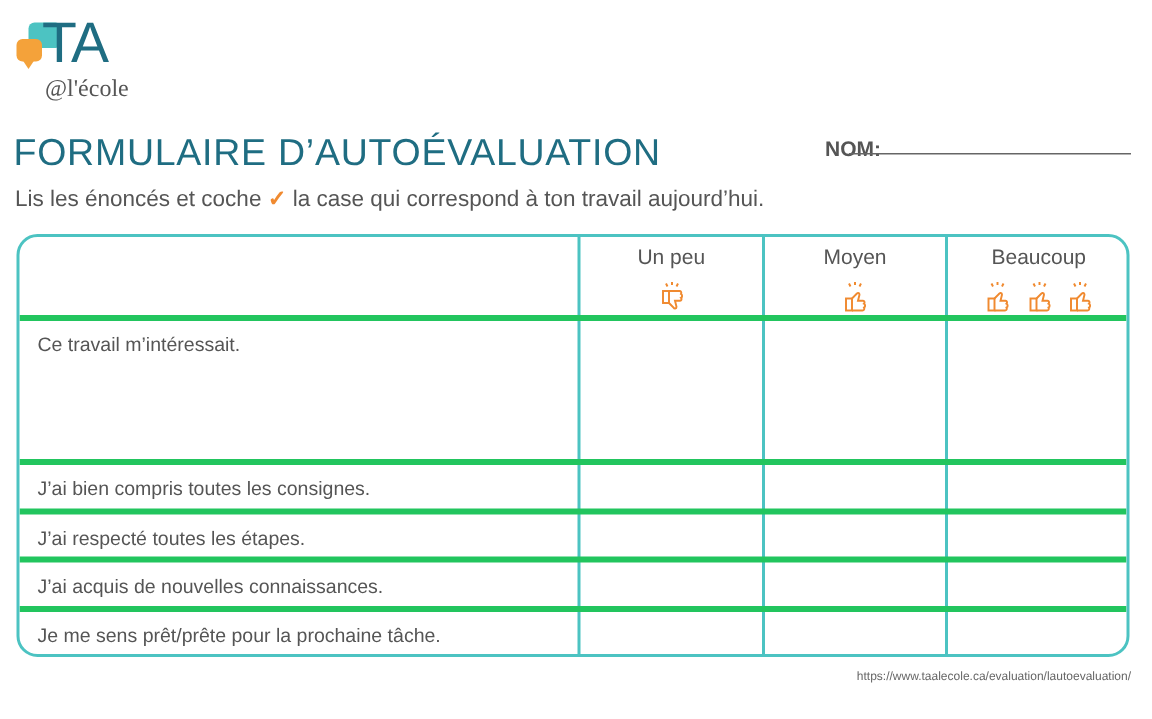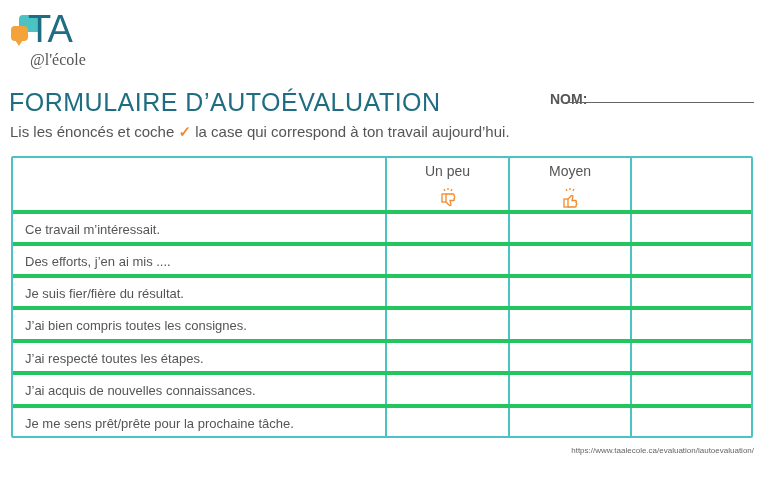--- a/index.html
+++ b/index.html
@@ -8,21 +8,21 @@
   .bubble-teal { position: absolute; left: 10px; top: 1px; width: 22px; height: 17px; background: #4cc3c2; border-radius: 4px; }
   .bubble-orange { position: absolute; left: 2px; top: 12px; width: 17px; height: 15px; background: #f4a23a; border-radius: 4px; }
   .bubble-orange:after { content: ""; position: absolute; left: 4px; bottom: -5px; border-left: 4px solid transparent; border-right: 4px solid transparent; border-top: 6px solid #f4a23a; }
   .logo-ta { position: absolute; left: 19px; top: -6px; font-size: 38px; color: #1f6d82; font-family: "Liberation Sans", sans-serif; letter-spacing: -1px; }
   .logo-sub { position: absolute; left: 21px; top: 37px; font-size: 16px; color: #555; font-family: "Liberation Serif", serif; }
   .title { position: absolute; left: 9px; top: 88px; font-size: 25px; color: #1f6d82; letter-spacing: 0.5px; font-family: "Liberation Sans", sans-serif; }
   .nom { position: absolute; left: 550px; top: 91px; font-size: 14px; font-weight: bold; color: #555; }
   .nom-line { position: absolute; left: 566px; top: 102px; width: 188px; border-bottom: 1px solid #666; }
   .instructions { position: absolute; left: 10px; top: 123px; font-size: 15px; color: #555; white-space: nowrap; }
   .check { color: #f08a30; font-weight: bold; }
-  .table-wrap { position: absolute; left: 11px; top: 156px; width: 742px; height: 282px; border: 2px solid #4cc3c2; border-radius: 2px; box-sizing: border-box; overflow: hidden; }
+  .table-wrap { position: absolute; left: 11px; top: 156px; width: 742px; height: 282px; border: 2px solid #4cc3c2; border-radius: 14px; box-sizing: border-box; overflow: hidden; }
   .row { position: absolute; left: 0; width: 100%; border-top: 4px solid #22c55e; box-sizing: border-box; }
   .row-label { position: absolute; left: 12px; top: 8px; font-size: 13px; color: #555; white-space: nowrap; }
   .vline { position: absolute; top: 0; bottom: 0; width: 2px; background: #4cc3c2; }
   .col-head { position: absolute; top: 5px; text-align: center; font-size: 14px; color: #555; }
   .thumbs { position: absolute; top: 24px; left: 0; right: 0; text-align: center; }
   .thumb { display: inline-block; width: 18px; height: 22px; margin: 0 3px; }
   .footer-url { position: absolute; right: 14px; top: 446px; font-size: 8px; color: #666; }
 </style>
 </head>
 <body>
@@ -67,29 +67,49 @@
     <div class="thumbs">
       <svg class="thumb" viewBox="0 0 18 22">
           <g stroke="#f08a30" stroke-width="1.3" fill="none">
             <path d="M9 1v2M5 2l1 2M13 2l-1 2"></path>
             <rect x="3" y="12" width="4" height="8"></rect>
             <path d="M7 20h7c1 0 1.5-1 1-2 1-.5 1-2 0-2.5.7-.7.3-2-.6-2H11l1-4c0-1.5-1.5-1.5-2-.5L7 12"></path>
           </g>
         </svg>
     </div>
   </div>
+  <div class="col-head" style="left:619px;width:121px">
+    <span>Beaucoup</span>
+    <div class="thumbs">
+      <svg class="thumb" viewBox="0 0 18 22">
+          <g stroke="#f08a30" stroke-width="1.3" fill="none">
+            <path d="M9 1v2M5 2l1 2M13 2l-1 2"></path>
+            <rect x="3" y="12" width="4" height="8"></rect>
+            <path d="M7 20h7c1 0 1.5-1 1-2 1-.5 1-2 0-2.5.7-.7.3-2-.6-2H11l1-4c0-1.5-1.5-1.5-2-.5L7 12"></path>
+          </g>
+        </svg>
+      <svg class="thumb" viewBox="0 0 18 22">
+          <g stroke="#f08a30" stroke-width="1.3" fill="none">
+            <path d="M9 1v2M5 2l1 2M13 2l-1 2"></path>
+            <rect x="3" y="12" width="4" height="8"></rect>
+            <path d="M7 20h7c1 0 1.5-1 1-2 1-.5 1-2 0-2.5.7-.7.3-2-.6-2H11l1-4c0-1.5-1.5-1.5-2-.5L7 12"></path>
+          </g>
+        </svg>
+      <svg class="thumb" viewBox="0 0 18 22">
+          <g stroke="#f08a30" stroke-width="1.3" fill="none">
+            <path d="M9 1v2M5 2l1 2M13 2l-1 2"></path>
+            <rect x="3" y="12" width="4" height="8"></rect>
+            <path d="M7 20h7c1 0 1.5-1 1-2 1-.5 1-2 0-2.5.7-.7.3-2-.6-2H11l1-4c0-1.5-1.5-1.5-2-.5L7 12"></path>
+          </g>
+        </svg>
+    </div>
+  </div>
 
   <div class="row" style="top:52px;height:33px">
     <span class="row-label">Ce travail m’intéressait.</span>
-  </div>
-  <div class="row" style="top:84px;height:33px">
-    <span class="row-label">Des efforts, j’en ai mis ....</span>
-  </div>
-  <div class="row" style="top:116px;height:33px">
-    <span class="row-label">Je suis fier/fière du résultat.</span>
   </div>
   <div class="row" style="top:148px;height:33px">
     <span class="row-label">J’ai bien compris toutes les consignes.</span>
   </div>
   <div class="row" style="top:181px;height:33px">
     <span class="row-label">J’ai respecté toutes les étapes.</span>
   </div>
   <div class="row" style="top:213px;height:33px">
     <span class="row-label">J’ai acquis de nouvelles connaissances.</span>
   </div>

